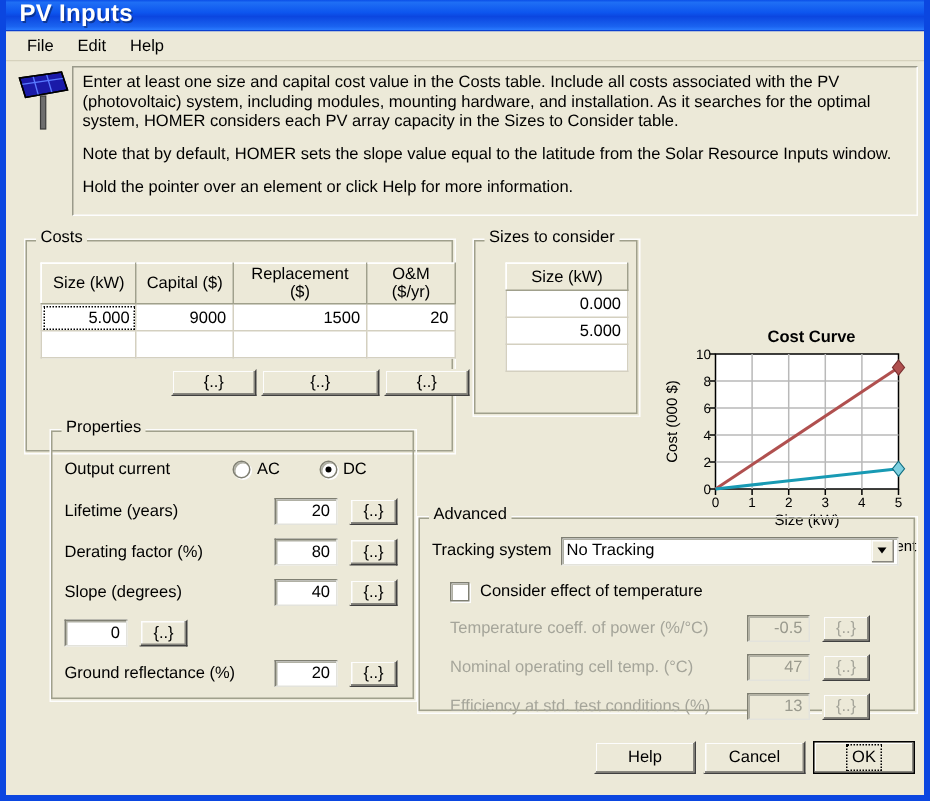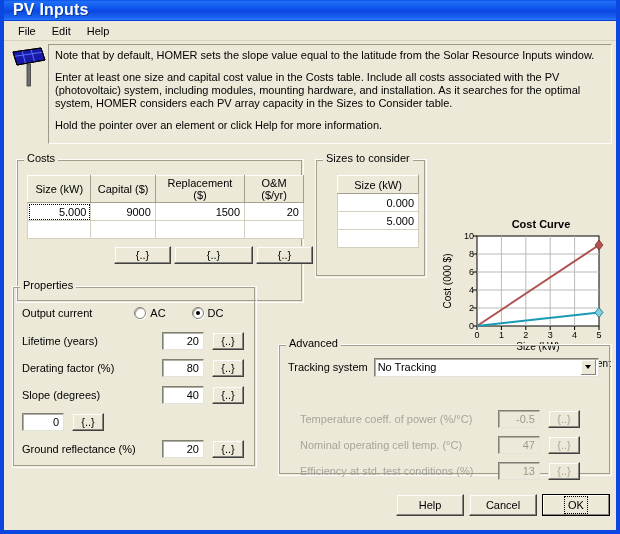--- a/index.html
+++ b/index.html
@@ -203,22 +203,22 @@
               <line x1="11" y1="2.7" x2="14.6" y2="15.6"></line>
               <line x1="20" y1="1.4" x2="23.8" y2="14.4"></line>
               <line x1="3.6" y1="8.3" x2="32.2" y2="4.1"></line>
             </g>
             <polygon points="2,4 30,0 34,12 6,17" fill="none" stroke="#000" stroke-width="1"></polygon>
             <rect x="16" y="16" width="3.5" height="22" fill="#6e6e6e" stroke="#3a3a3a" stroke-width="0.8"></rect>
           </g>
         </svg>
       </div>
       <div id="desc-box">
+        <p>Enter at least one size and capital cost value in the Costs table.  Include all costs associated with the PV (photovoltaic) system, including modules, mounting hardware, and installation. As it searches for the optimal system, HOMER considers each PV array capacity in the Sizes to Consider table.</p>
         <p>Note that by default, HOMER sets the slope value equal to the latitude from the Solar Resource Inputs window.</p>
-        <p>Enter at least one size and capital cost value in the Costs table.  Include all costs associated with the PV (photovoltaic) system, including modules, mounting hardware, and installation. As it searches for the optimal system, HOMER considers each PV array capacity in the Sizes to Consider table.</p>
         <p>Hold the pointer over an element or click Help for more information.</p>
       </div>
     </div>
 
     <div class="group" style="left:12px;top:118px;width:288px;height:144px;">
       <div class="gframe">
           <i></i>
         </div>
       <div class="gtitle">Costs</div>
 
@@ -341,21 +341,21 @@
 
         <g>
           <line x1="22" y1="150" x2="40" y2="150" stroke="#b0504f" stroke-width="3"></line>
           <text x="45" y="153" font-family="Liberation Sans, sans-serif" font-size="10" fill="#000">Capital</text>
           <line x1="88" y1="150" x2="106" y2="150" stroke="#189ab4" stroke-width="3"></line>
           <text x="111" y="153" font-family="Liberation Sans, sans-serif" font-size="10" fill="#000">Replacement</text>
         </g>
       </svg>
     </div>
 
-    <div class="group" style="left:8px;top:245px;width:245px;height:182px;">
+    <div class="group" style="left:29px;top:245px;width:245px;height:182px;">
       <div class="gframe">
           <i></i>
         </div>
       <div class="gtitle">Properties</div>
 
       <div style="position:absolute;left:10px;top:19px;width:230px;height:16px;display:flex;align-items:center;">
         <span class="lbl">Output current</span>
         <span class="radio" style="margin-left:30px;">
           <span class="rdot"></span>
           <span class="lbl">AC</span>
@@ -415,20 +415,24 @@
       <div style="position:absolute;left:10px;top:14px;width:316px;height:18px;display:flex;align-items:center;">
         <span class="lbl">Tracking system</span>
         <span class="combo" style="margin-left:6px;width:225px;height:19px;">
           <span>No Tracking</span>
           <span class="arrowbtn">
               <span class="tri"></span>
             </span>
         </span>
       </div>
 
+      <div style="position:absolute;left:22px;top:42px;width:300px;height:16px;display:flex;align-items:center;gap:7px;">
+        <span class="cbox"></span>
+        <span class="lbl">Consider effect of temperature</span>
+      </div>
 
       <div style="position:absolute;left:22px;top:66px;width:305px;height:18px;display:flex;align-items:center;">
         <span class="lbl disabled" style="width:198px">Temperature coeff. of power (%/°C)</span>
         <span class="tbox disabled" style="width:42px;height:18px;">-0.5</span>
         <span class="btn" style="width:32px;height:18px;margin-left:8px;color:#a5a59a;">
           <span>{..}</span>
         </span>
       </div>
 
       <div style="position:absolute;left:22px;top:92px;width:305px;height:18px;display:flex;align-items:center;">

